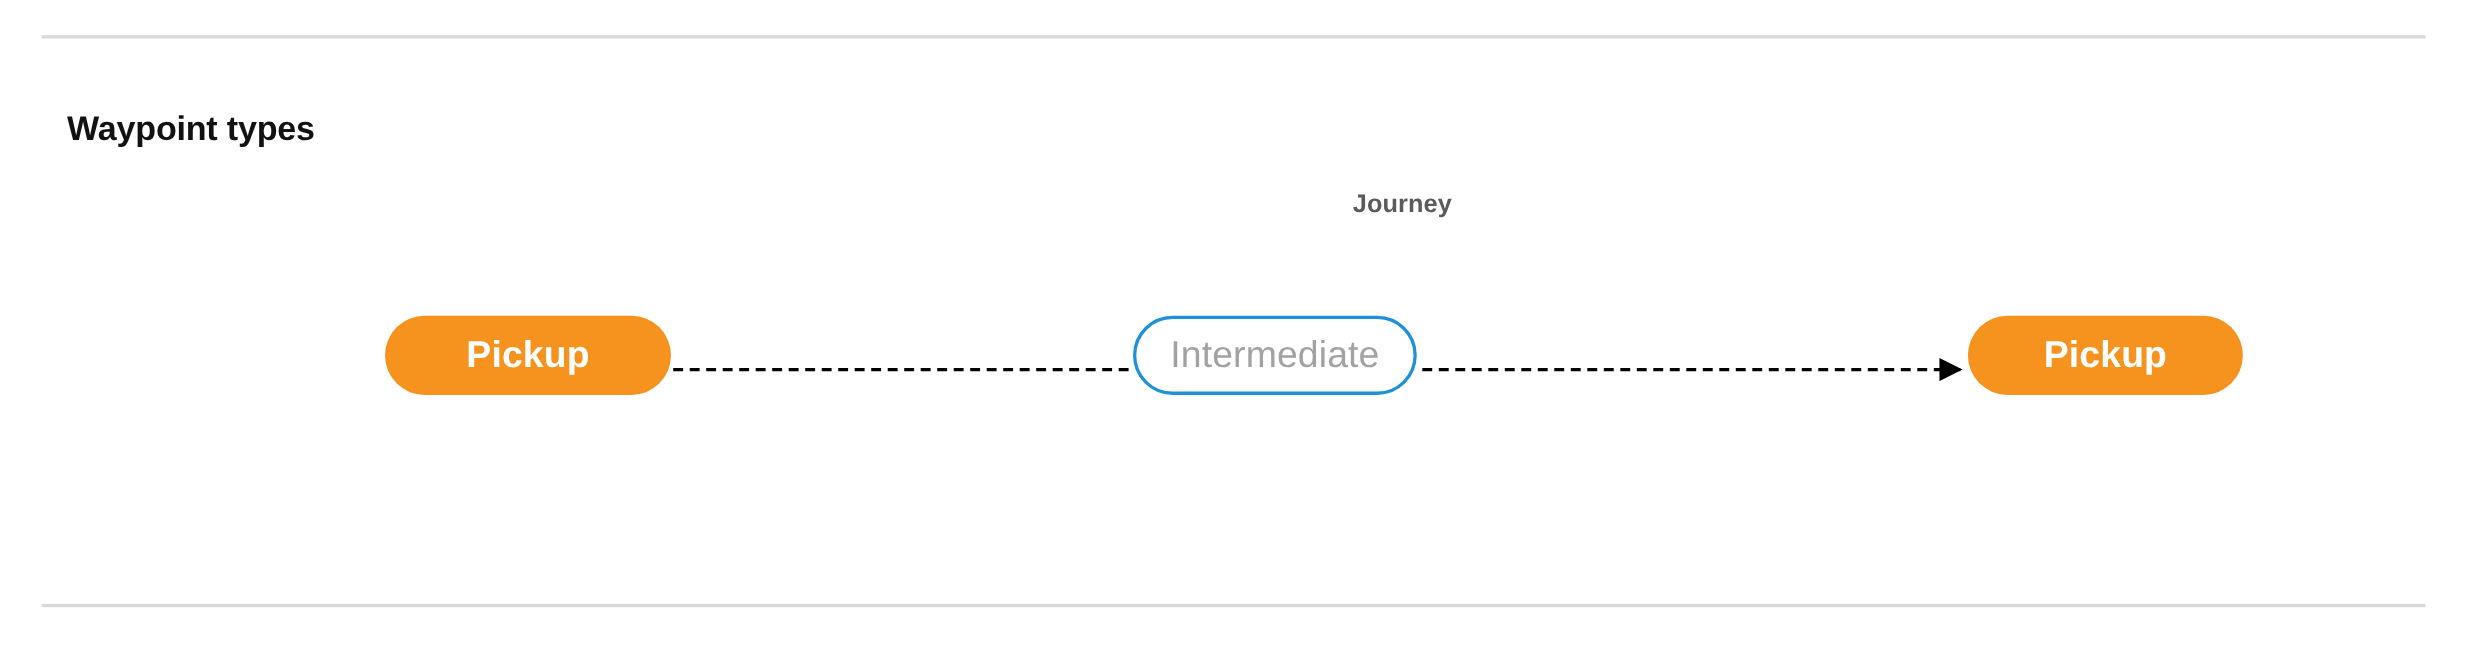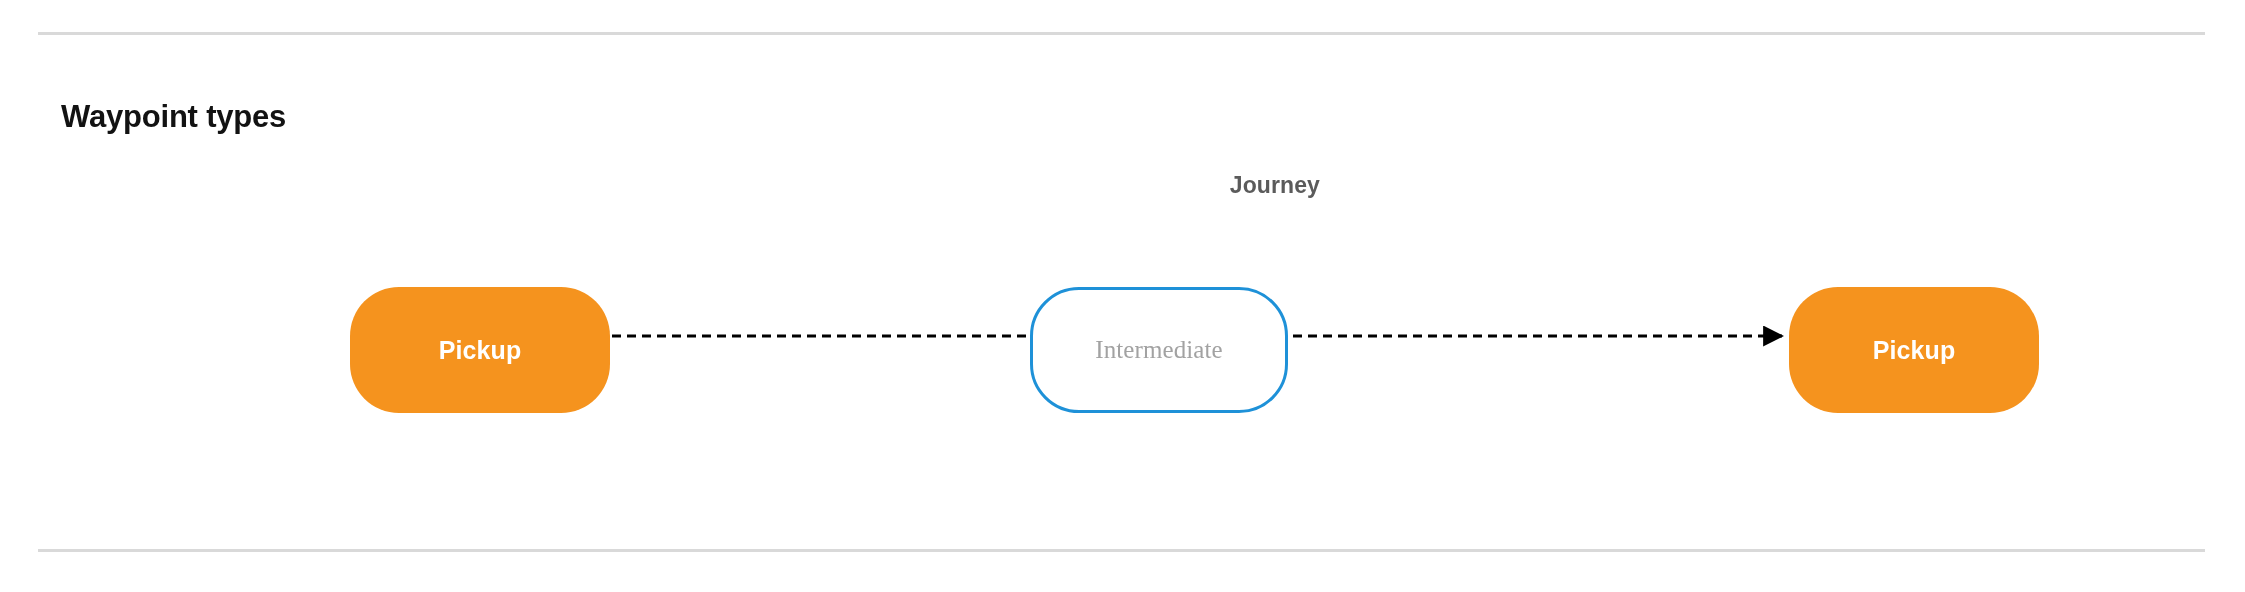--- a/index.html
+++ b/index.html
@@ -74,27 +74,27 @@
     font-weight: bold;
     color: #5b5b5b;
     letter-spacing: 0.1px;
     white-space: nowrap;
   }
 
   
   .node {
     position: absolute;
     top: 287px;
-    height: 126px;
+    height: 72px;
     box-sizing: border-box;
     border-radius: 49px;
     display: flex;
     align-items: center;
     justify-content: center;
-    font-size: 25px;
+    font-size: 34px;
     font-weight: bold;
     letter-spacing: 0.1px;
     white-space: nowrap;
     user-select: none;
   }
 
   .node--pickup {
     left: 350px;
     width: 260px;
     background: #f5931e;
@@ -102,21 +102,20 @@
     border: none;
   }
 
   .node--intermediate {
     left: 1030px;
     width: 258px;
     background: #ffffff;
     color: #a2a2a2;
     border: 3px solid #1e91d8;
     font-weight: normal;
-    font-family: Liberation Serif, serif;
   }
 
   .node--dropoff {
     left: 1789px;
     width: 250px;
     background: #f5931e;
     color: #ffffff;
     border: none;
   }
 </style>

